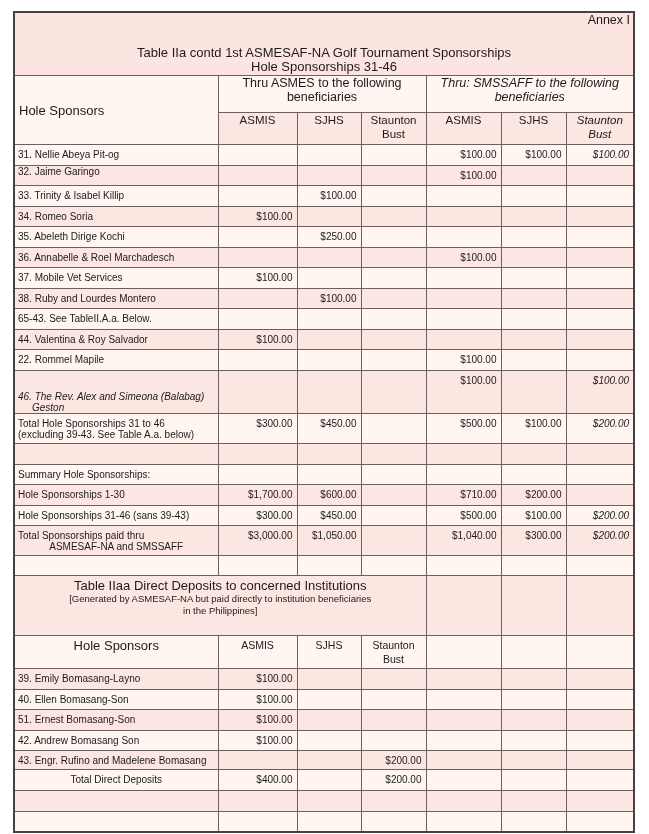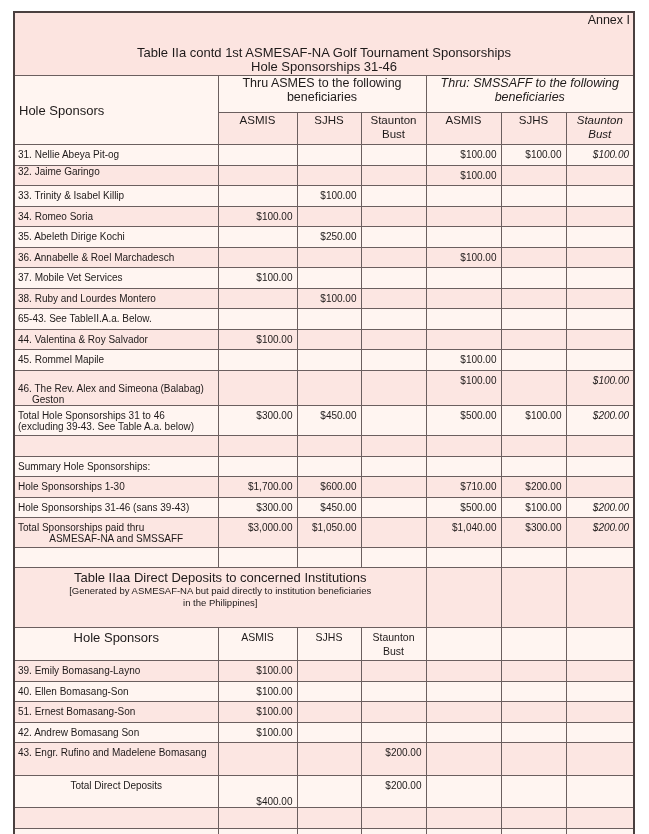--- a/index.html
+++ b/index.html
@@ -165,31 +165,31 @@
           </td>
           <td class="num" style="padding-top: 4px;">$100.00</td>
           <td class="num" style="padding-top: 4px;"></td>
           <td class="num" style="padding-top: 4px;"></td>
           <td class="num" style="padding-top: 4px;"></td>
           <td class="num" style="padding-top: 4px;"></td>
           <td class="num right-thick" style="padding-top: 4px;"></td>
         </tr>
         <tr class="plain" style="height: 20.5px;">
           <td class="left-thick wrap" style="padding-top: 4px;">
-            <span style="display: block;">45. Rommel Mapile</span>
+            <span style="display: block;">22. Rommel Mapile</span>
           </td>
           <td class="num" style="padding-top: 4px;"></td>
           <td class="num" style="padding-top: 4px;"></td>
           <td class="num" style="padding-top: 4px;"></td>
           <td class="num" style="padding-top: 4px;">$100.00</td>
           <td class="num" style="padding-top: 4px;"></td>
           <td class="num right-thick" style="padding-top: 4px;"></td>
         </tr>
         <tr class="alt" style="height: 30px;">
-          <td class="left-thick wrap" style="padding-top: 12px;">
+          <td class="left-thick wrap" style="padding-top: 20px; font-style: italic;">
             <span style="display: block;">46. The Rev. Alex and Simeona (Balabag)</span>
             <span style="display: block; padding-left: 14px;">Geston</span>
           </td>
           <td class="num" style="padding-top: 4px;"></td>
           <td class="num" style="padding-top: 4px;"></td>
           <td class="num" style="padding-top: 4px;"></td>
           <td class="num" style="padding-top: 4px;">$100.00</td>
           <td class="num" style="padding-top: 4px;"></td>
           <td class="num right-thick" style="padding-top: 4px;">$100.00</td>
         </tr>
@@ -324,36 +324,36 @@
           <td class="left-thick wrap" style="padding-top: 4px;">
             <span style="display: block;">42. Andrew Bomasang Son</span>
           </td>
           <td class="num" style="padding-top: 4px;">$100.00</td>
           <td class="num" style="padding-top: 4px;"></td>
           <td class="num" style="padding-top: 4px;"></td>
           <td></td>
           <td></td>
           <td class="right-thick"></td>
         </tr>
-        <tr class="alt" style="height: 33px;">
+        <tr class="alt" style="height: 19px;">
           <td class="left-thick wrap" style="padding-top: 4px;">
             <span style="display: block;">43. Engr. Rufino and Madelene Bomasang</span>
           </td>
           <td class="num" style="padding-top: 4px;"></td>
           <td class="num" style="padding-top: 4px;"></td>
           <td class="num" style="padding-top: 4px;">$200.00</td>
           <td></td>
           <td></td>
           <td class="right-thick"></td>
         </tr>
         <tr class="plain" style="height: 20.5px;">
           <td class="left-thick wrap" style="padding-top: 4px; text-align: center;">
             <span style="display: block;">Total Direct Deposits</span>
           </td>
-          <td class="num" style="padding-top: 20px;">$400.00</td>
+          <td class="num" style="padding-top: 4px;">$400.00</td>
           <td class="num" style="padding-top: 4px;"></td>
           <td class="num" style="padding-top: 4px;">$200.00</td>
           <td></td>
           <td></td>
           <td class="right-thick"></td>
         </tr>
         <tr class="alt" style="height: 21px;">
           <td class="left-thick wrap" style="padding-top: 4px;"></td>
           <td class="num" style="padding-top: 4px;"></td>
           <td class="num" style="padding-top: 4px;"></td>

